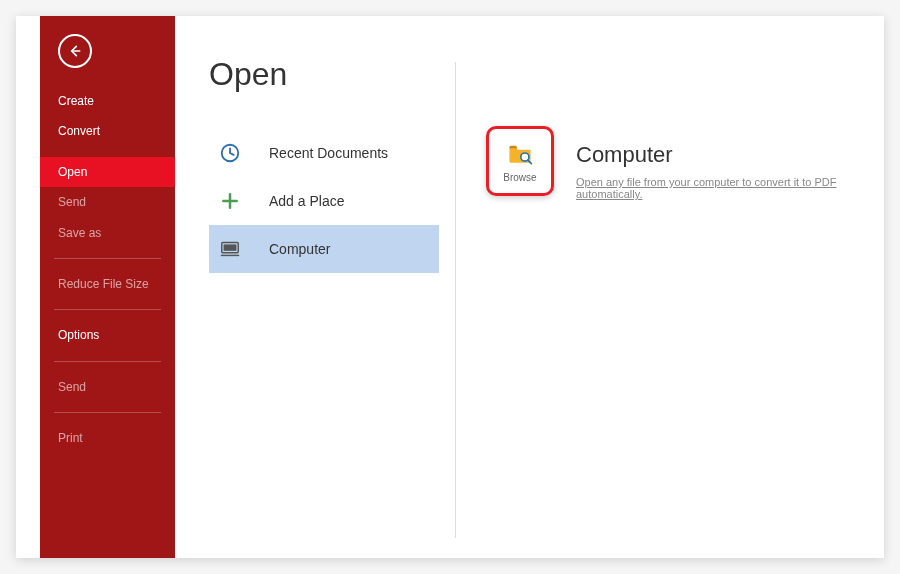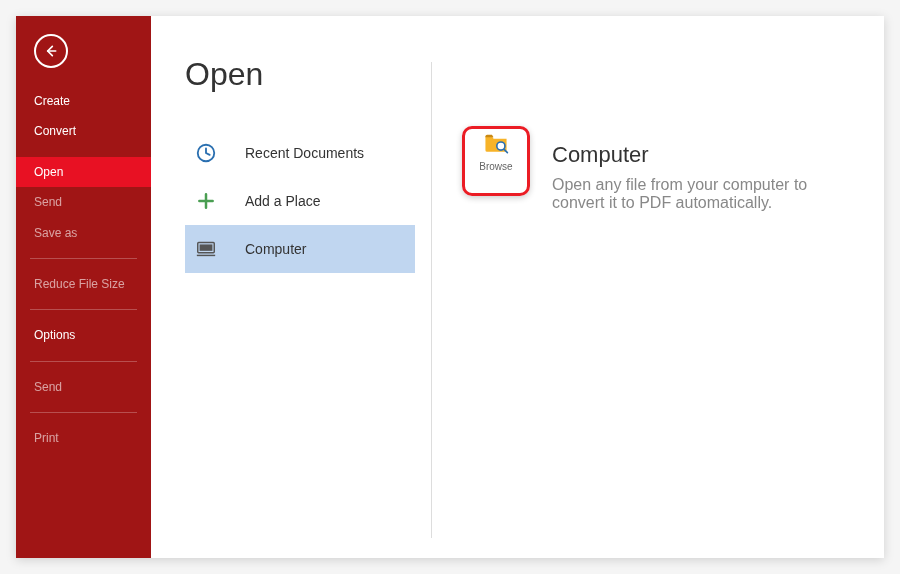--- a/index.html
+++ b/index.html
@@ -1,40 +1,40 @@
 <!DOCTYPE html>
 <html><head>
 <meta charset="utf-8">
 <style>
 * { margin:0; padding:0; box-sizing:border-box; font-family:"Segoe UI",Arial,sans-serif; }
 body { background:#f5f5f5; display:flex; justify-content:center; align-items:center; width:900px; height:574px; }
 .frame { width:868px; height:542px; background:#fff; box-shadow:0 2px 10px rgba(0,0,0,.15); display:flex; overflow:hidden; }
-.sidebar { width:135px; background:#a01515; display:flex; flex-direction:column; color:#fff; font-size:12px; padding-top:18px; }
+.sidebar { width:135px; background:#a01515; display:flex; flex-direction:column; color:#fff; font-size:12px; padding-top:18px;margin-left:24px; }
 .back-btn { width:34px; height:34px; border:2px solid #fff; border-radius:50%; margin-left:18px; margin-bottom:18px; display:flex; align-items:center; justify-content:center; cursor:pointer; }
 .back-btn svg { width:16px; height:16px; }
 .side-item { padding:8px 0 8px 18px; cursor:pointer; line-height:1.2; }
 .side-item.active { background:#e81123; }
 .side-item.disabled { color:rgba(255,255,255,.6); }
 .side-sep { border-top:1px solid rgba(255,255,255,.25); margin:10px 14px; }
 
 .main { flex:1; display:flex; }
 .col1 { width:280px; padding:40px 0 0 34px; }
 .page-title { font-size:32px; font-weight:300; color:#333; margin-bottom:36px; }
 .loc-list { width:230px; }
 .loc-item { height:48px; display:flex; align-items:center; gap:28px; padding-left:10px; cursor:pointer; font-size:14px; color:#333; }
 .loc-item.selected { background:#c0d6f0; }
 .loc-icon { width:22px; height:22px; display:flex; align-items:center; justify-content:center; }
 .vbar { width:1px; background:#ddd; margin-top:46px; margin-bottom:20px; }
 
 .col2 { flex:1; padding:40px 0 0 30px; display:flex; align-items:flex-start; gap:22px; }
-.browse-btn { width:68px; height:70px; border:3px solid #eb1c24; border-radius:10px; box-shadow:0 2px 6px rgba(0,0,0,.2); display:flex; flex-direction:column; align-items:center; cursor:pointer; gap:2px; margin-top:70px; }
+.browse-btn { width:68px; height:70px; border:3px solid #eb1c24; border-radius:10px; box-shadow:0 2px 6px rgba(0,0,0,.2); display:flex; flex-direction:column; align-items:center; justify-content:center; cursor:pointer; gap:2px; margin-top:70px; }
 .browse-btn .lbl { font-size:10px; color:#656565; }
 .detail { padding-top:86px; }
 .detail-title { font-size:22px; font-weight:300; color:#333; margin-bottom:8px; }
-.detail-desc { font-size:16px; color:#888; max-width:300px; }
+.detail-desc { font-size:11px; color:#888; max-width:300px;text-decoration:underline; }
 </style>
 </head>
 <body>
 
 <div class="frame">
 
   <div class="sidebar">
     <div class="back-btn">
       <svg viewBox="0 0 24 24">
         <path d="M14 5l-7 7 7 7" stroke="#fff" stroke-width="2.5" fill="none" stroke-linecap="round" stroke-linejoin="round"></path>

